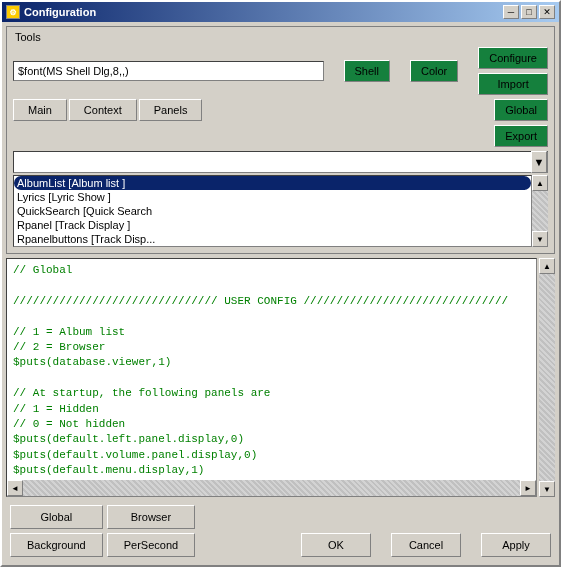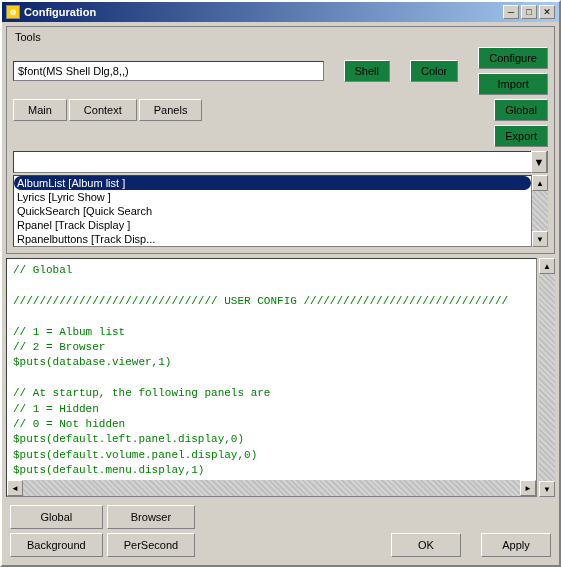--- a/index.html
+++ b/index.html
@@ -443,18 +443,19 @@
     <div class="bottom-bar">
       <div class="bottom-left" style="display: grid; grid-template-columns: auto auto; gap: 4px;">
         <button class="bottom-btn">Global</button>
         <button class="bottom-btn">Browser</button>
 
         <button class="bottom-btn">Background</button>
         <button class="bottom-btn">PerSecond</button>
       </div>
       <div class="bottom-right">
         <button class="bottom-btn bottom-btn-wide">OK</button>
+        <button class="bottom-btn bottom-btn-wide">Cancel</button>
         <button class="bottom-btn bottom-btn-wide">Apply</button>
       </div>
     </div>
 
   </div>
 </div>
 
 </body></html>

